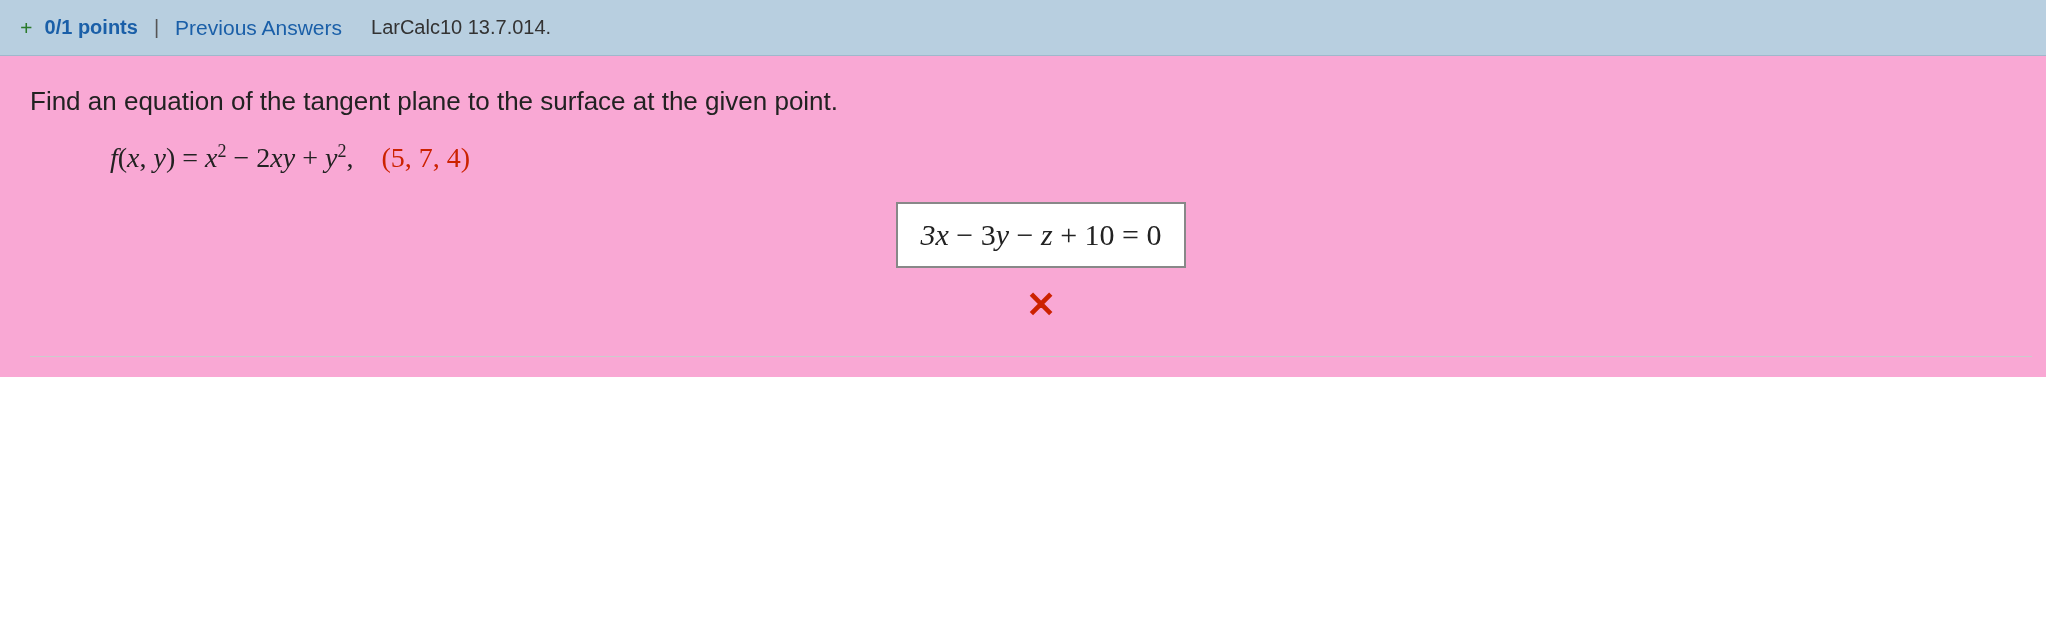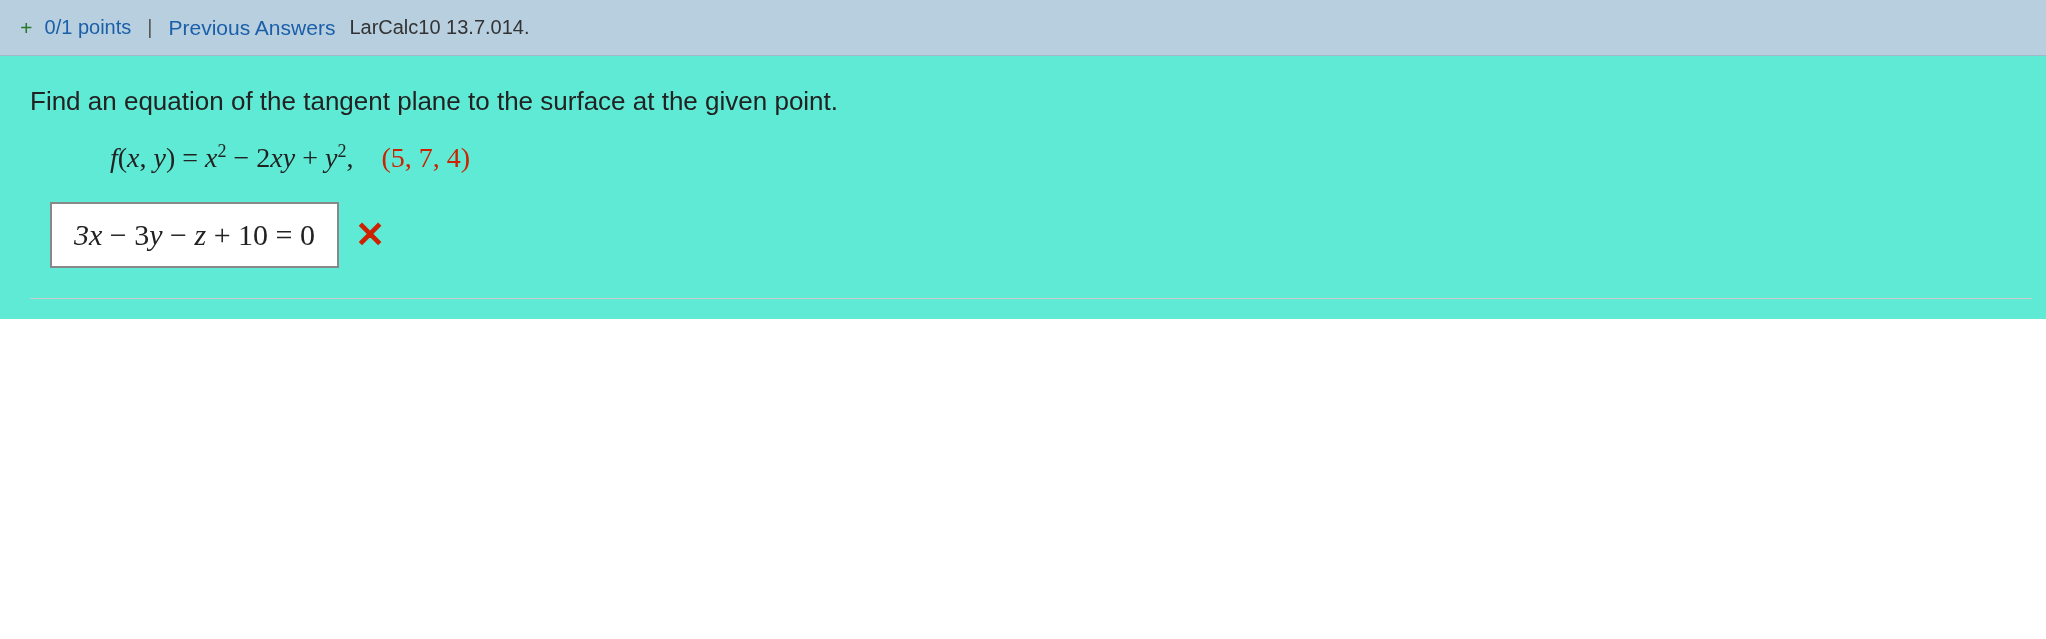--- a/index.html
+++ b/index.html
@@ -27,21 +27,21 @@
 
     .plus-icon {
       color: #2a7a2a;
       font-size: 22px;
       font-weight: bold;
       margin-right: 2px;
     }
 
     .points-label {
       color: #1a5fa8;
-      font-weight: normal;
+      font-weight: bold;
       font-size: 20px;
       font-family: Arial, sans-serif;
     }
 
     .divider {
       color: #555;
       font-size: 20px;
       margin: 0 6px;
       font-family: Arial, sans-serif;
     }
@@ -49,26 +49,26 @@
     .previous-answers-label {
       color: #1a5fa8;
       font-size: 21px;
       font-family: Arial, sans-serif;
     }
 
     .course-ref {
       color: #333;
       font-size: 20px;
       font-family: Arial, sans-serif;
-      margin-left: 4px;
+      margin-left: 19px;
     }
 
     .main-content {
       padding: 30px 14px 20px 30px;
-      background-color: #5eead4;
+      background-color: #f9a8d4;
     }
 
     .question-text {
       font-size: 26px;
       color: #222;
       margin-bottom: 24px;
       font-family: Arial, sans-serif;
     }
 
     .math-function {
@@ -94,20 +94,21 @@
       vertical-align: super;
       font-style: normal;
     }
 
     .answer-row {
       display: flex;
       align-items: center;
       gap: 16px;
       margin-bottom: 30px;
       padding-left: 20px;
+      flex-direction: column;
     }
 
     .answer-box {
       border: 2px solid #888;
       padding: 14px 22px;
       font-size: 30px;
       color: #222;
       font-style: italic;
       background: #fff;
       display: inline-block;

